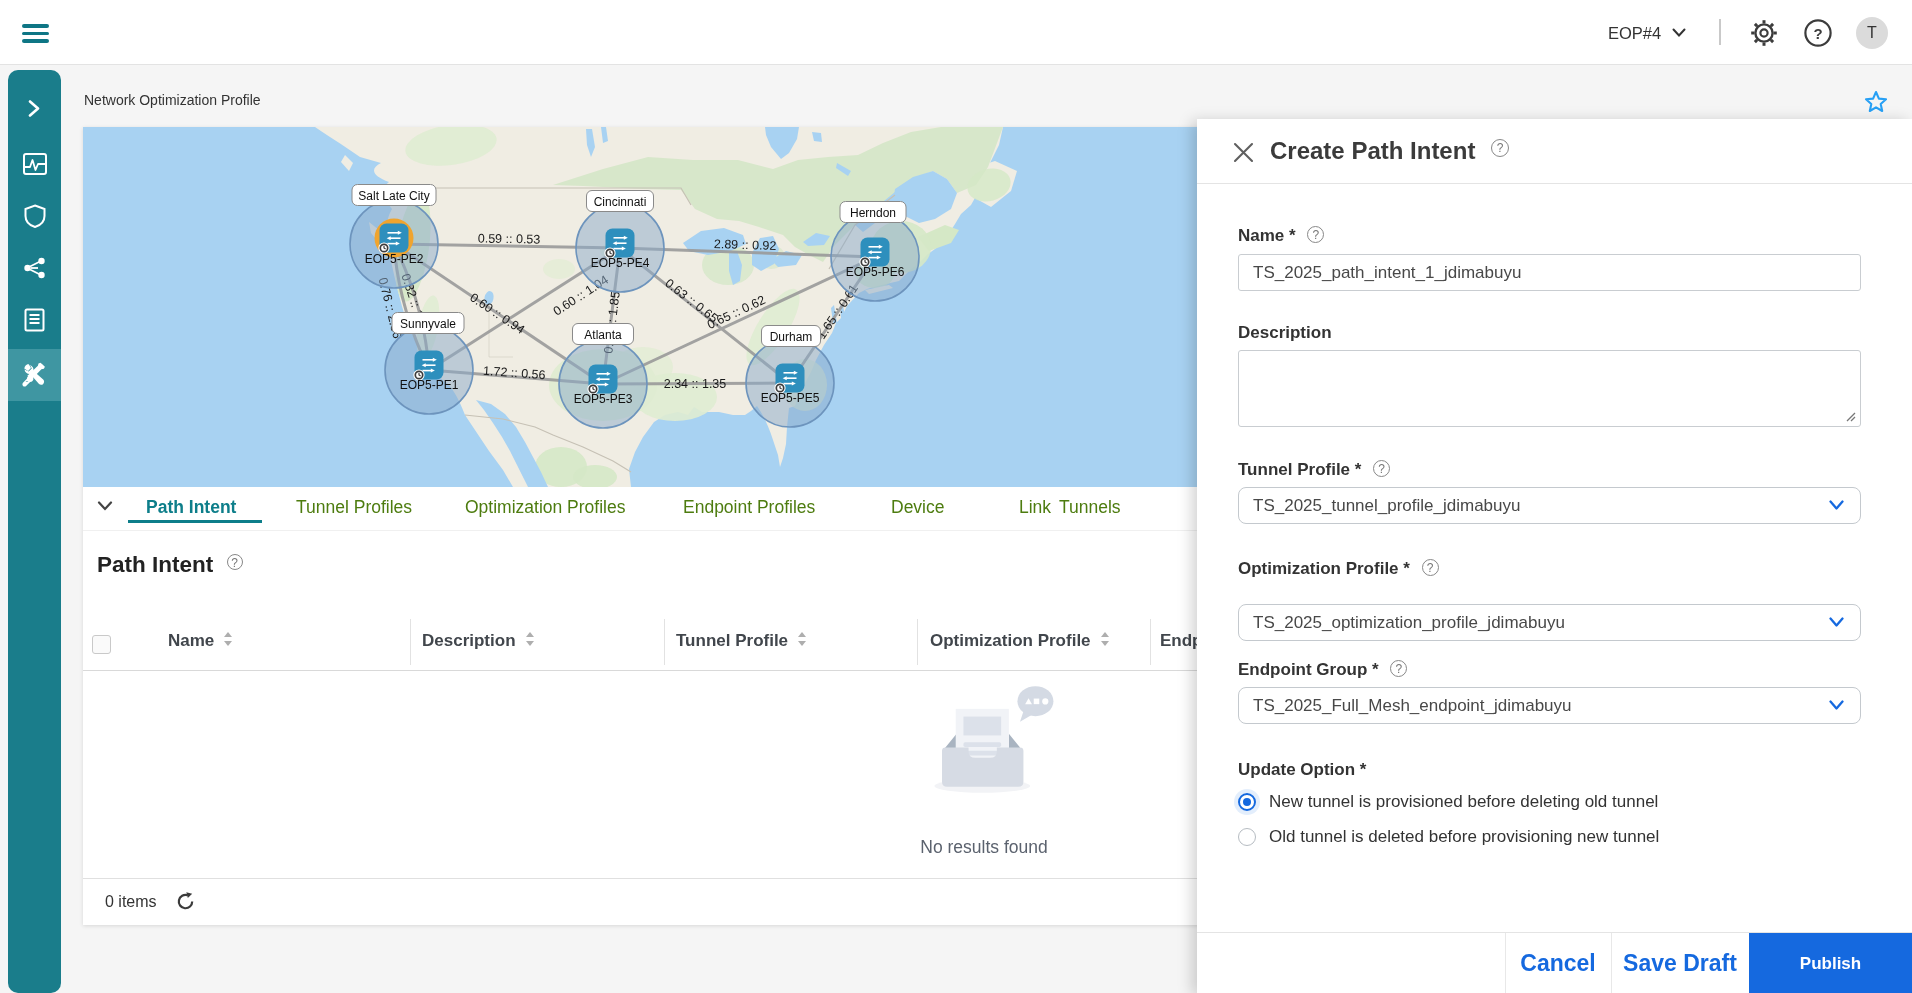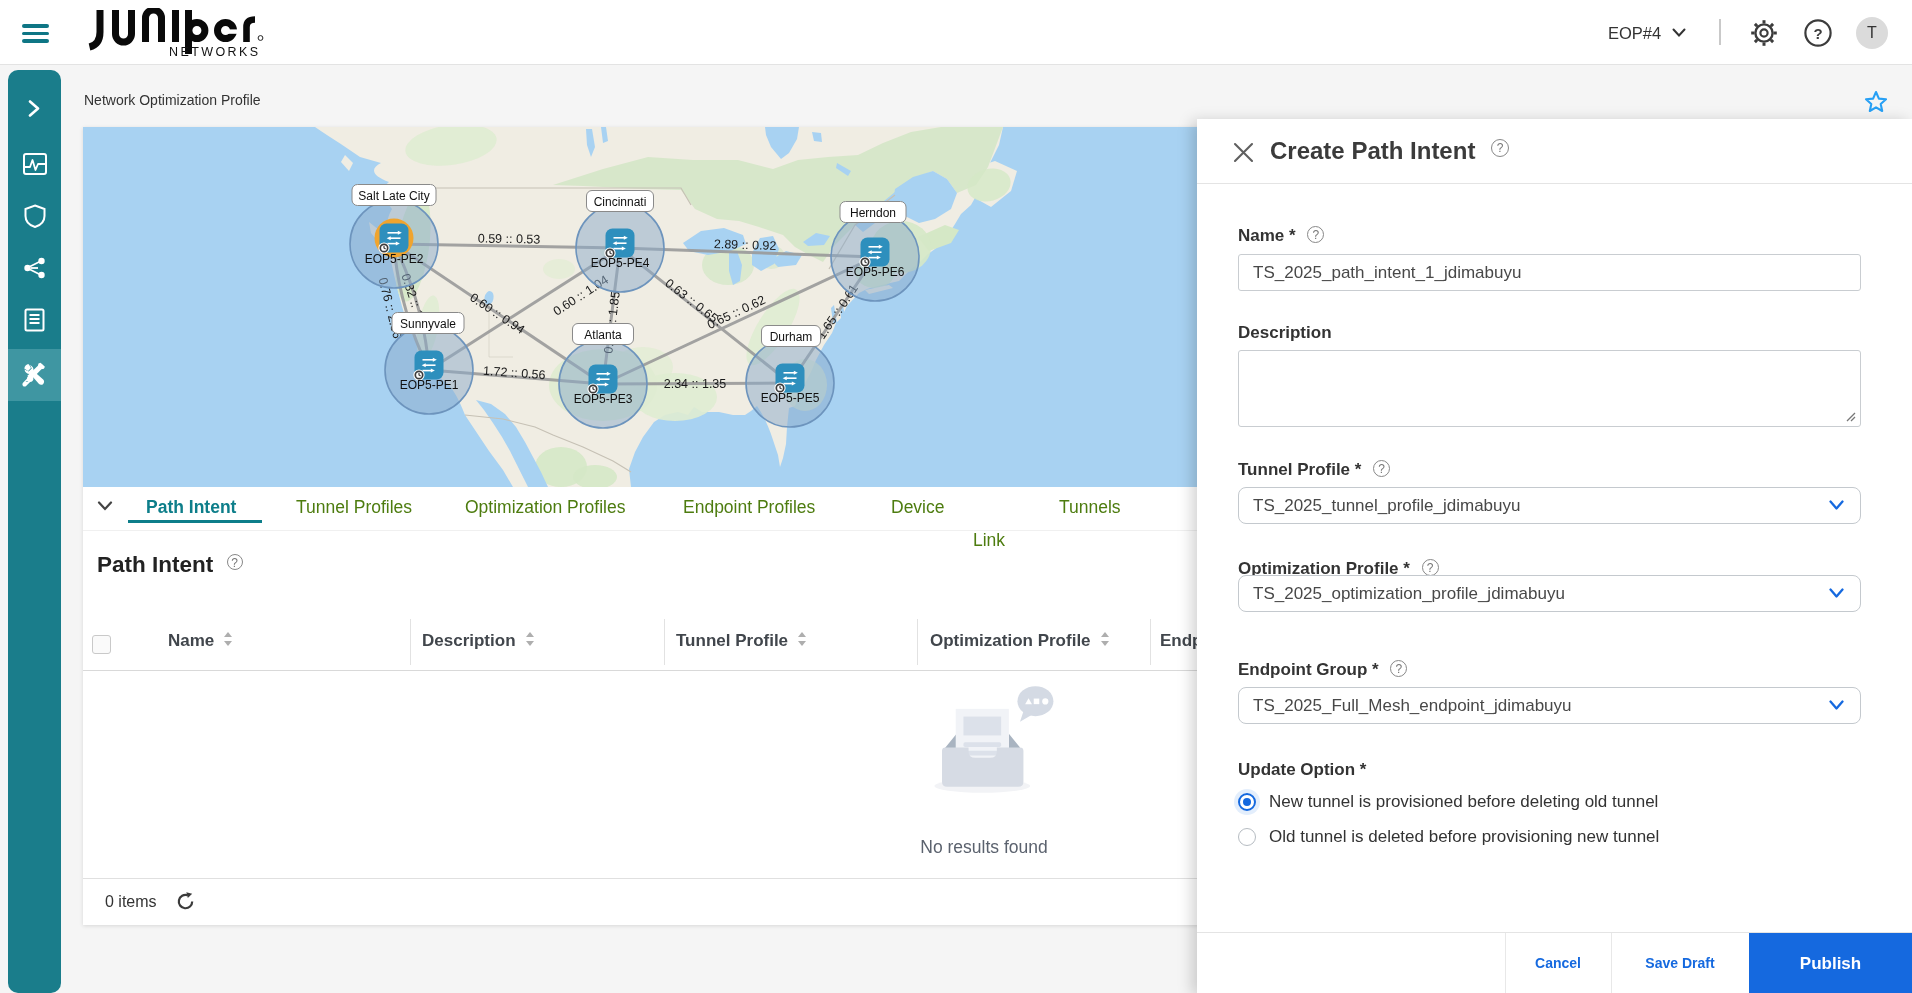--- a/index.html
+++ b/index.html
@@ -43,21 +43,21 @@
 #panel { position:absolute; left:1197px; top:119px; width:715px; height:874px; background:#fff; box-shadow:-5px 2px 14px rgba(0,0,0,.18); z-index:10; }
 #panel h1 { position:absolute; left:73px; top:18px; font-size:24px; font-weight:bold; color:#3b3b3b; }
 .p-divider { position:absolute; left:0; top:64px; width:715px; height:1px; background:#e4e4e4; }
 .f-label { position:absolute; left:41px; font-size:17px; font-weight:bold; color:#333; }
 .f-input { position:absolute; left:41px; width:623px; height:37px; border:1px solid #c9cdd1; border-radius:3px; background:#fff; font-size:17px; color:#484848; line-height:35px; padding-left:14px; }
 .f-select { position:absolute; left:41px; width:623px; height:37px; border:1px solid #c4c9ce; border-radius:8px; background:#fff; font-size:17px; color:#484848; line-height:35px; padding-left:14px; }
 .f-area { position:absolute; left:41px; width:623px; height:77px; border:1px solid #c9cdd1; border-radius:3px; background:#fff; }
 .radio-row { position:absolute; left:41px; height:20px; font-size:17px; color:#333; }
 #pfoot { position:absolute; left:0; top:813px; width:715px; height:61px; border-top:1px solid #e4e4e4; }
 .pf-sep { position:absolute; top:0; width:1px; height:61px; background:#e8e8e8; }
-.pf-btn { position:absolute; top:0; height:61px; line-height:61px; text-align:center; font-size:14px; font-weight:bold; color:#1569df; }
+.pf-btn { position:absolute; top:0; height:61px; line-height:61px; text-align:center; font-size:23px; font-weight:bold; color:#1569df; }
 #publish { position:absolute; left:552px; top:0; width:163px; height:61px; background:#1569df; color:#fff; text-align:center; line-height:61px; font-size:17px; font-weight:bold; }
 .qm { display:inline-block; position:relative; width:17px; height:17px; border:1px solid #888; border-radius:50%; vertical-align:-2px; margin-left:7px; }
 .qm::before { content:"?"; position:absolute; left:0; top:0; width:100%; text-align:center; font-size:12px; line-height:16px; color:#777; font-weight:normal; }
 .sort { display:inline-block; position:relative; width:9px; height:15px; margin-left:10px; vertical-align:-1px; }
 .sort::before { content:""; position:absolute; left:0; top:0; border-left:4.5px solid transparent; border-right:4.5px solid transparent; border-bottom:5.5px solid #aeaeae; }
 .sort::after { content:""; position:absolute; left:0; top:8.5px; border-left:4.5px solid transparent; border-right:4.5px solid transparent; border-top:5.5px solid #aeaeae; }
 .radio-row { padding-left:31px; line-height:20px; }
 .rb { position:absolute; left:0; top:1px; width:18px; height:18px; border-radius:50%; }
 .rb-on { border:2px solid #1569df; box-shadow:0 0 0 4px rgba(100,160,240,0.18); }
 .rb-on::before { content:""; position:absolute; left:3px; top:3px; width:8px; height:8px; border-radius:50%; background:#1569df; }
@@ -68,35 +68,20 @@
 </head>
 <body>
 <div id="page">
 
   <div id="topbar">
     <div id="burger">
         <div></div>
         <div></div>
         <div></div>
       </div>
-    <div id="brand"><svg width="180" height="50" viewBox="0 0 180 50">
-      <g fill="none" stroke="#0a0a0a" stroke-width="7">
-        <path d="M12,2 V24 Q12,36.5 1.5,39"></path>
-        <path d="M27.5,2 V26 A8,8 0 0 0 43.5,26 V2"></path>
-        <path d="M57.5,34 V10 A8,8 0 0 1 73.5,10 V34"></path>
-        <path d="M87.5,2 V34"></path>
-        <path d="M100.5,2 V46"></path>
-        <circle cx="108.9" cy="22.5" r="8"></circle>
-        <circle cx="137.5" cy="22.5" r="8"></circle>
-        <path d="M158.5,34 V19 Q158.5,11.5 167,11.5" stroke-width="6.6"></path>
-      </g>
-      <rect x="137.5" y="21.4" width="12.5" height="4.4" fill="#fff"></rect>
-      <circle cx="172.5" cy="30" r="2.4" fill="none" stroke="#222" stroke-width="1"></circle>
-      <text x="81" y="48" font-size="12.5" letter-spacing="2.4" fill="#111" font-family="Liberation Sans">NETWORKS</text>
-    </svg></div>
     <div class="hd-txt" style="left:1608px;">EOP#4</div>
     <svg class="abs" style="left:1672px; top:28px;" width="14" height="10" viewBox="0 0 14 10">
         <path d="M1.5 1.5 L7 7.5 L12.5 1.5" fill="none" stroke="#333" stroke-width="2" stroke-linecap="round"></path>
       </svg>
     <div class="abs" style="left:1719px; top:19px; width:1.5px; height:26px; background:#c9c9c9;"></div>
     <div id="gear" class="abs" style="left:1750px; top:19px;"><svg width="28" height="28" viewBox="0 0 28 28">
       <g stroke="#3c3c3c" fill="none">
         <circle cx="14" cy="14" r="8.6" stroke-width="2.4"></circle>
         <circle cx="14" cy="14" r="3.6" stroke-width="2.2"></circle>
         <g stroke-width="3">
@@ -362,21 +347,21 @@
     <div id="tabrow">
       <svg class="abs" style="left:14px; top:13px;" width="16" height="12" viewBox="0 0 16 12">
           <path d="M2 2.5 L8 9 L14 2.5" fill="none" stroke="#444" stroke-width="2.2" stroke-linecap="round"></path>
         </svg>
       <div class="tab tab-active" style="left:63px;">Path Intent</div>
       <div class="tab-underline" style="left:45px; width:134px;"></div>
       <div class="tab" style="left:213px;">Tunnel Profiles</div>
       <div class="tab" style="left:382px;">Optimization Profiles</div>
       <div class="tab" style="left:600px;">Endpoint Profiles</div>
       <div class="tab" style="left:786px;margin-left:22px;">Device</div>
-      <div class="tab" style="left:890px;margin-top:33px;">Link</div>
+      <div class="tab" style="left:936px;">Link</div>
       <div class="tab" style="left:976px;">Tunnels</div>
     </div>
     <div class="abs" style="left:0; top:403px; width:1829px; height:1px; background:#f0f0f0;"></div>
     <div id="pi-head">Path Intent <span class="qm" style="width:16px;height:16px;vertical-align:2px;"></span></div>
     <div id="thead">
       <div class="abs" style="left:9px; top:21px; width:19px; height:19px; border:1px solid #c9c9c9; border-radius:3px; background:#fafafa;"></div>
       <div class="th-label" style="left:85px;">Name<span class="sort"></span></div>
       <div class="th-label" style="left:339px;">Description<span class="sort"></span></div>
       <div class="th-label" style="left:593px;">Tunnel Profile<span class="sort"></span></div>
       <div class="th-label" style="left:847px;">Optimization Profile<span class="sort"></span></div>
@@ -432,21 +417,21 @@
           <path d="M1 9 L9 1 M5 9 L9 5" stroke="#777" stroke-width="1.3"></path>
         </svg>
       </div>
 
     <div class="f-label" style="top:341px;">Tunnel Profile * <span class="qm"></span></div>
     <div class="f-select" style="top:368px;">TS_2025_tunnel_profile_jdimabuyu<svg class="sel-chev" width="15" height="11" viewBox="0 0 15 11">
           <path d="M1.5 1.5 L7.5 8.5 L13.5 1.5" fill="none" stroke="#1569df" stroke-width="2.3" stroke-linecap="round" stroke-linejoin="round"></path>
         </svg></div>
 
     <div class="f-label" style="top:440px;">Optimization Profile * <span class="qm"></span></div>
-    <div class="f-select" style="top:456px;">TS_2025_optimization_profile_jdimabuyu<svg class="sel-chev" width="15" height="11" viewBox="0 0 15 11">
+    <div class="f-select" style="top:485px;">TS_2025_optimization_profile_jdimabuyu<svg class="sel-chev" width="15" height="11" viewBox="0 0 15 11">
           <path d="M1.5 1.5 L7.5 8.5 L13.5 1.5" fill="none" stroke="#1569df" stroke-width="2.3" stroke-linecap="round" stroke-linejoin="round"></path>
         </svg></div>
 
     <div class="f-label" style="top:541px;">Endpoint Group * <span class="qm"></span></div>
     <div class="f-select" style="top:568px;">TS_2025_Full_Mesh_endpoint_jdimabuyu<svg class="sel-chev" width="15" height="11" viewBox="0 0 15 11">
           <path d="M1.5 1.5 L7.5 8.5 L13.5 1.5" fill="none" stroke="#1569df" stroke-width="2.3" stroke-linecap="round" stroke-linejoin="round"></path>
         </svg></div>
 
     <div class="f-label" style="top:641px;">Update Option *</div>
     <div class="radio-row" style="top:708px;" id="radio2"><span class="rb rb-off"></span>Old tunnel is deleted before provisioning new tunnel</div>

